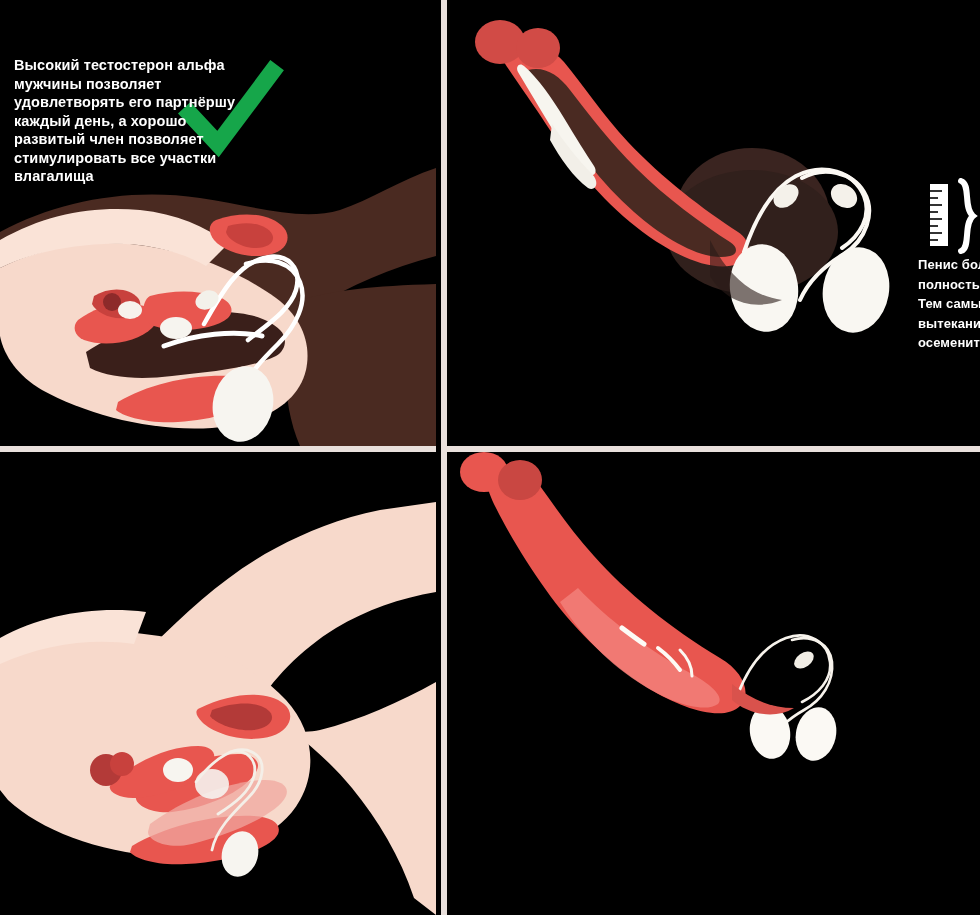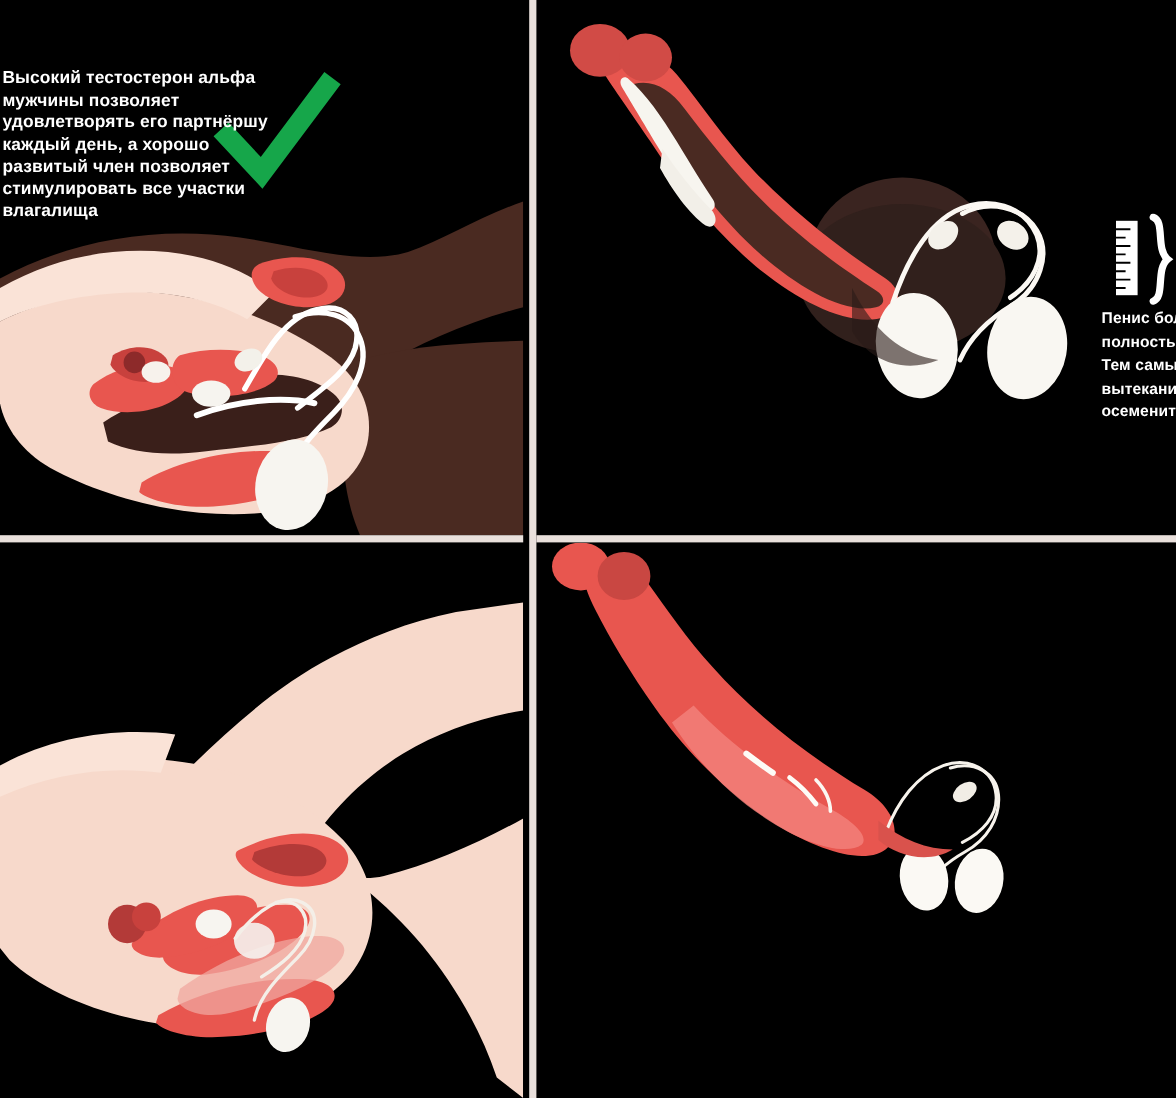--- a/index.html
+++ b/index.html
@@ -20,21 +20,21 @@
 
   .divider{position:absolute;background:#e9e0dc;}
   #div-vert{left:441px;top:0;width:6px;height:915px;}
   #div-horiz-left{left:0;top:446px;width:436px;height:6px;}
   #div-horiz-right{left:447px;top:446px;width:533px;height:6px;}
 
   
   .txt{position:absolute;color:#fff;font-weight:bold;letter-spacing:.1px;}
 
   #caption-good{
-    left:2px;top:56px;width:232px;
+    left:14px;top:56px;width:232px;
     font-size:14.5px;line-height:18.5px;z-index:40;
   }
   #para-penis-good{
     left:466px;top:255px;width:245px;
     font-size:13px;line-height:19.5px;z-index:40;
   }
 
   
   #check-mark{position:absolute;left:176px;top:58px;width:110px;height:110px;z-index:35;}
 

